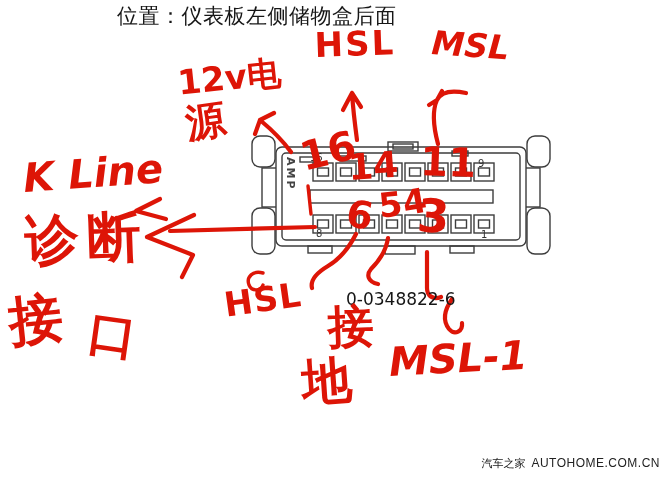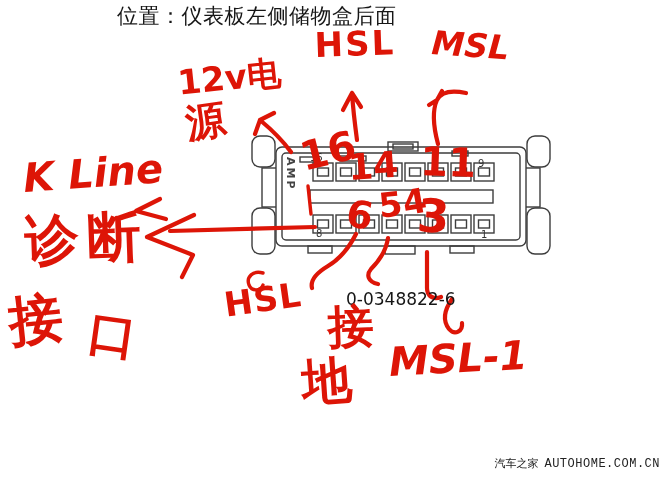--- a/index.html
+++ b/index.html
@@ -6,21 +6,21 @@
   .canvas{position:relative;width:665px;height:477px;background:#fff;overflow:hidden;
           font-family:"Liberation Sans",sans-serif;}
   svg{position:absolute;left:0;top:0;}
   .print{position:absolute;color:#161616;font-family:"Liberation Serif",serif;
          white-space:nowrap;line-height:1.1;}
   .hand{position:absolute;color:#dd1507;font-family:"DejaVu Sans",sans-serif;
         font-weight:bold;white-space:nowrap;line-height:1;transform-origin:left top;}
   .hand.it{font-style:italic;}
   .wm{position:absolute;right:5px;top:456px;color:#222;display:flex;gap:6px;align-items:baseline;}
   .wm .cjk{font-size:11px;font-family:"Liberation Serif",serif;margin-left:15px;}
-  .wm .url{font-size:12px;font-family:Liberation Mono, monospace;letter-spacing:0.5px;}
+  .wm .url{font-size:12px;font-family:Liberation Sans, sans-serif;letter-spacing:0.5px;}
   .lineart{stroke:#3d3d3d;stroke-width:1.4;fill:none;}
   .lineart-f{stroke:#3d3d3d;stroke-width:1.4;fill:#fff;}
   .ink{stroke:#dd1507;stroke-width:4.2;fill:none;stroke-linecap:round;stroke-linejoin:round;}
   .ink-thin{stroke:#dd1507;stroke-width:3.4;fill:none;stroke-linecap:round;stroke-linejoin:round;}
 </style>
 </head>
 <body>
 
 <div class="canvas">
 

